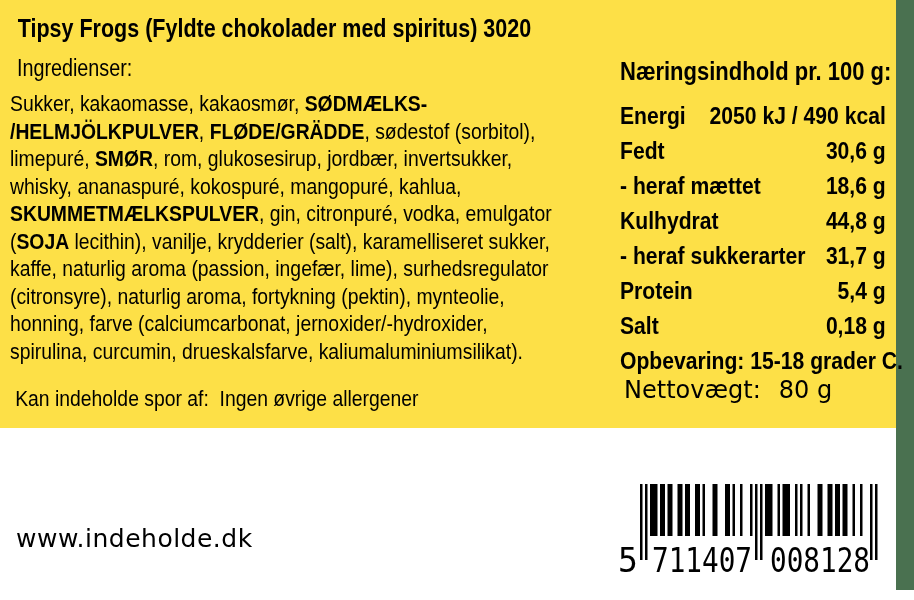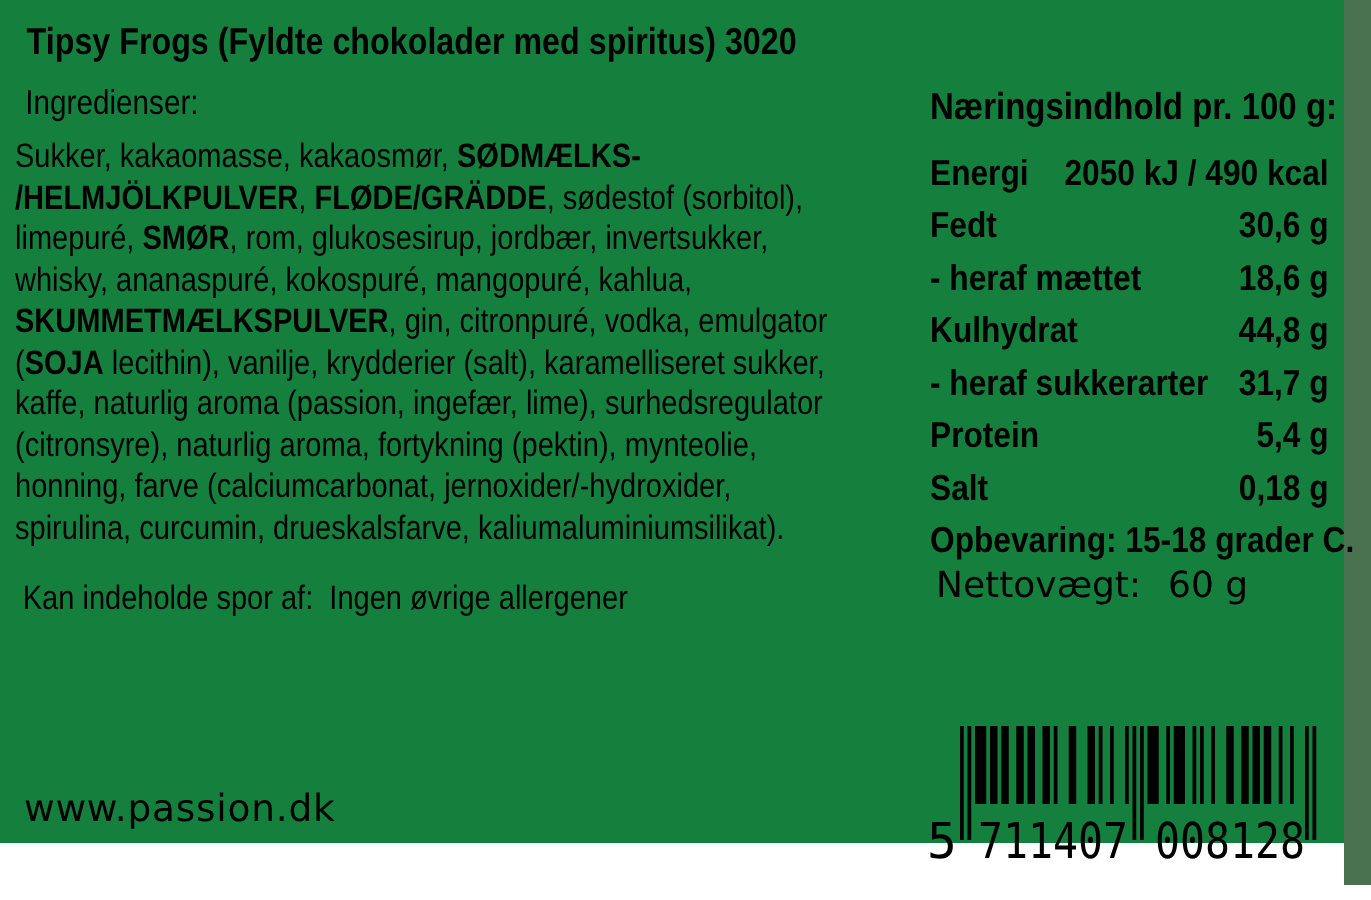--- a/index.html
+++ b/index.html
@@ -8,22 +8,22 @@
     background: #ffffff;
     width: 914px;
     height: 600px;
     overflow: hidden;
     font-family: "Liberation Sans", sans-serif;
     color: #000;
   }
   .sheet {
     position: relative;
     width: 914px;
-    height: 562px;
-    background: #15803d;
+    height: 428px;
+    background: #fde047;
   }
   .green-stripe {
     position: absolute;
     top: 0;
     right: 0;
     width: 18px;
     height: 590px;
   }
   
   .left-col {
@@ -145,21 +145,21 @@
         <div class="ing-line"><span class="b">SKUMMETMÆLKSPULVER</span><span>, gin, citronpuré, vodka, emulgator</span></div>
         <div class="ing-line"><span>(</span><span class="b">SOJA</span><span> lecithin), vanilje, krydderier (salt), karamelliseret sukker,</span></div>
         <div class="ing-line"><span>kaffe, naturlig aroma (passion, ingefær, lime), surhedsregulator</span></div>
         <div class="ing-line"><span>(citronsyre), naturlig aroma, fortykning (pektin), mynteolie,</span></div>
         <div class="ing-line"><span>honning, farve (calciumcarbonat, jernoxider/-hydroxider,</span></div>
         <div class="ing-line"><span>spirulina, curcumin, drueskalsfarve, kaliumaluminiumsilikat).</span></div>
       </div>
     <div class="allergen">Kan indeholde spor af:  Ingen øvrige allergener</div>
   </div>
 
-  <div class="website">www.passion.dk</div>
+  <div class="website">www.indeholde.dk</div>
 
   <div class="nut-panel">
     <div class="nut-heading">Næringsindhold pr. 100 g:</div>
     <div id="nut-rows">
         <div class="nut-row">
           <span>Energi</span>
           <span>2050 kJ / 490 kcal</span>
         </div>
         <div class="nut-row">
           <span>Fedt</span>
@@ -184,21 +184,21 @@
         <div class="nut-row">
           <span>Salt</span>
           <span>0,18 g</span>
         </div>
       </div>
     <div class="storage">Opbevaring: 15-18 grader C.</div>
   </div>
 
   <div class="net-weight">
     <span>Nettovægt:</span>
-    <span>60 g</span>
+    <span>80 g</span>
   </div>
 
   <div class="barcode-wrap">
     <svg id="bc-svg" width="266" height="94" viewBox="0 0 266 94" xmlns="http://www.w3.org/2000/svg">
       <g id="bc-bars">
           <rect x="24.00" y="0" width="2.50" height="76" fill="#000"></rect>
           <rect x="29.00" y="0" width="2.50" height="76" fill="#000"></rect>
           <rect x="34.00" y="0" width="7.50" height="52" fill="#000"></rect>
           <rect x="44.00" y="0" width="5.00" height="52" fill="#000"></rect>
           <rect x="51.50" y="0" width="5.00" height="52" fill="#000"></rect>

